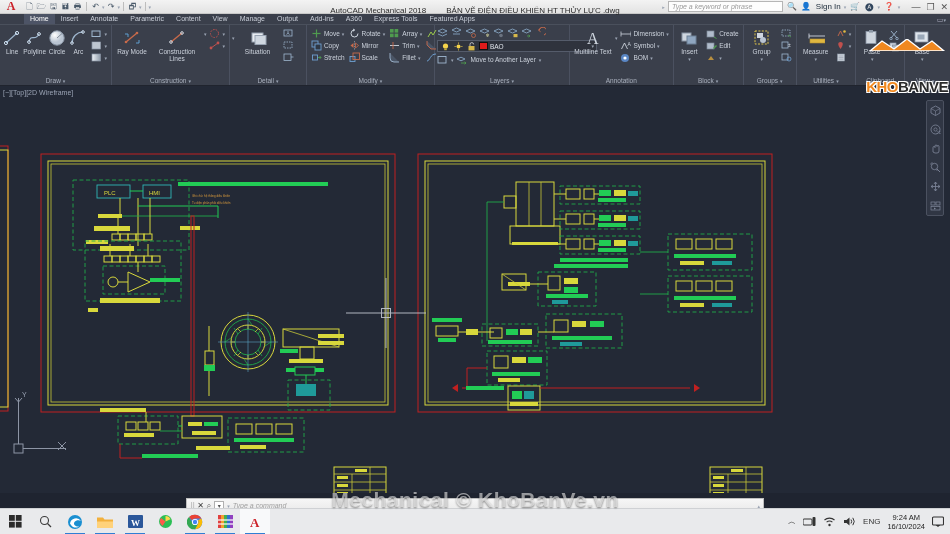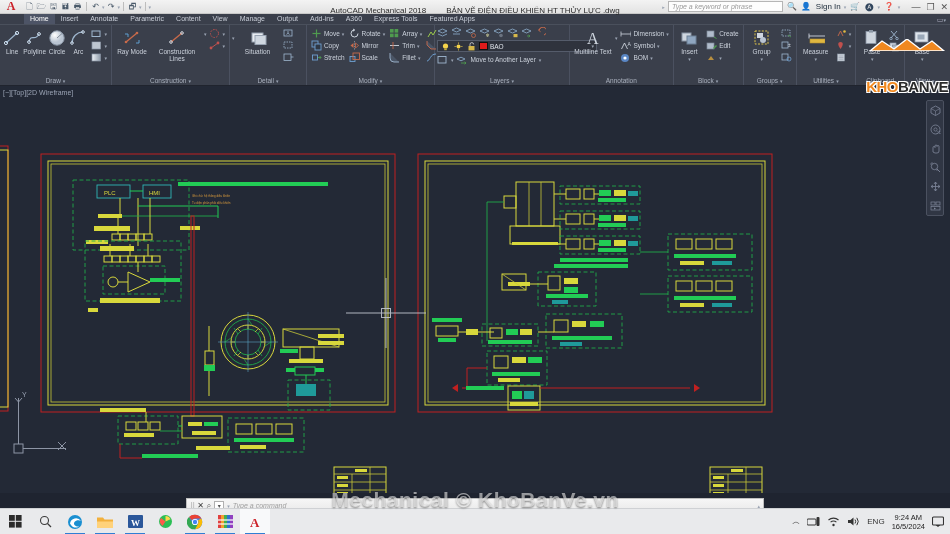--- a/index.html
+++ b/index.html
@@ -1454,21 +1454,21 @@
     <span>
       <svg width="13" height="11">
           <path d="M1 4 L3.5 4 L6.5 1.5 L6.5 9.5 L3.5 7 L1 7z" fill="#333"></path>
           <path d="M8 3.5 A3.5 3.5 0 0 1 8 7.5" fill="none" stroke="#333" stroke-width="1"></path>
           <path d="M9.8 1.8 A6 6 0 0 1 9.8 9.2" fill="none" stroke="#333" stroke-width="1"></path>
         </svg>
     </span>
     <span>ENG</span>
     <span class="clock">
       <div>9:24 AM</div>
-      <div>16/5/2024</div>
+      <div>16/10/2024</div>
     </span>
     <span>
       <svg width="12" height="11">
           <rect x="0.5" y="1" width="11" height="8" rx="1" fill="none" stroke="#333" stroke-width="1.1"></rect>
           <path d="M3.5 9 L6 11 L8.5 9" fill="#333"></path>
         </svg>
     </span>
   </div>
 </div>
 

